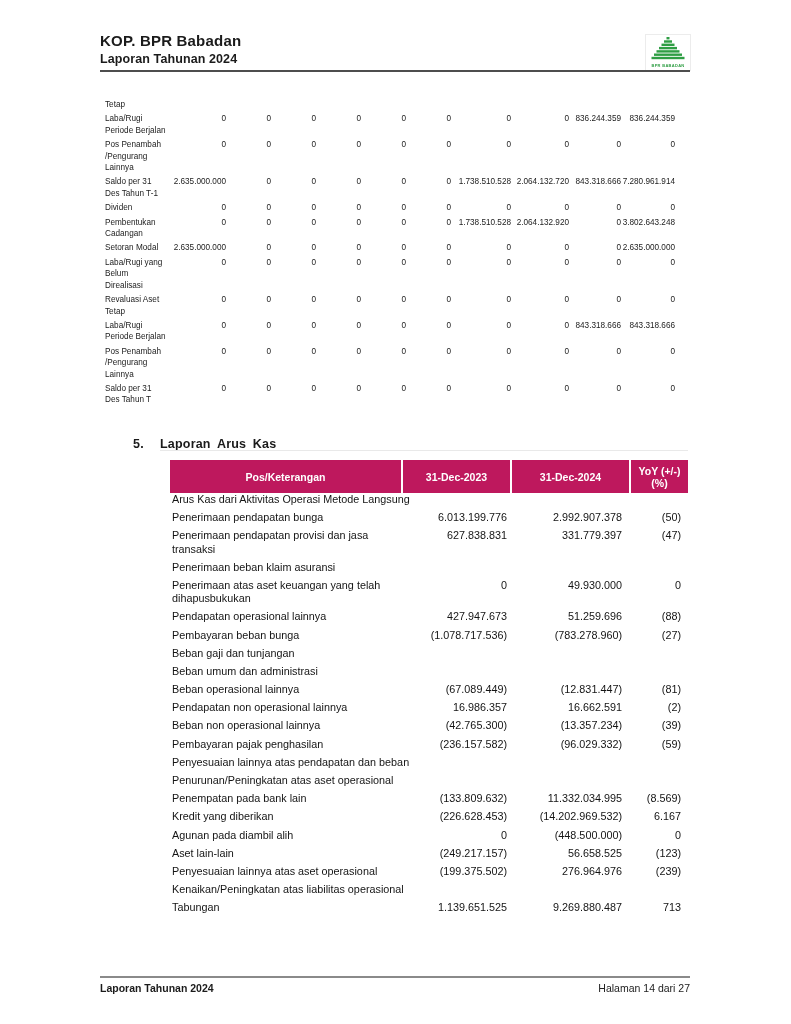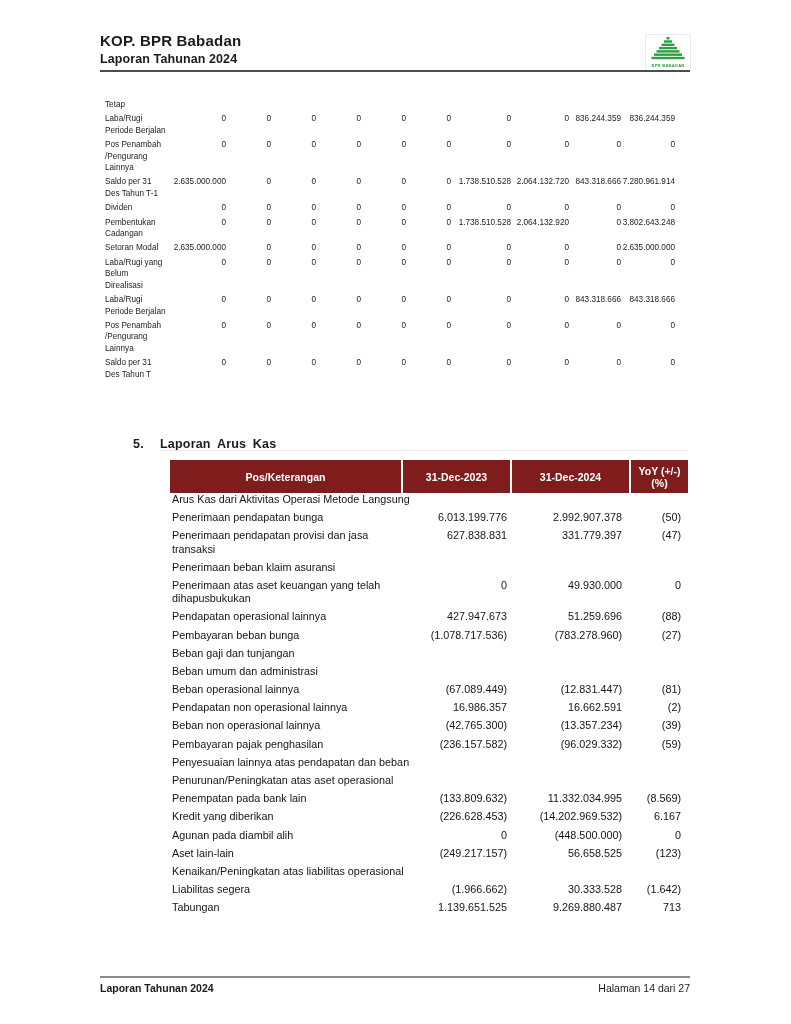--- a/index.html
+++ b/index.html
@@ -21,21 +21,21 @@
   .equity td.eq-label{text-align:left;padding-right:4px;}
   .equity td.eq-num{text-align:right;padding-right:1px;}
   
   .section-heading{position:absolute;left:133px;top:437px;font-size:12.5px;font-weight:bold;letter-spacing:.2px;}
   .section-heading .sec-num{display:inline-block;width:27px;}
   .section-heading .sec-title{word-spacing:3px;}
   .section-rule{position:absolute;left:160px;top:450px;width:528px;height:1px;background:#e9e9e9;}
   
   .cashflow{position:absolute;left:170px;top:460px;width:518px;border-collapse:collapse;table-layout:fixed;}
   .cashflow thead th{
-    background:#7f1d1d;color:#ffffff;font-size:10.5px;font-weight:bold;height:33px;
+    background:#be185d;color:#ffffff;font-size:10.5px;font-weight:bold;height:33px;
     text-align:center;vertical-align:middle;line-height:12px;padding:0 2px;box-sizing:border-box;
   }
   .cashflow thead th.sep{border-right:2px solid #ffffff;}
   .cashflow tbody td{vertical-align:top;font-size:10.8px;line-height:13.2px;padding:2.4px 0 2.6px;color:#141414;}
   .cashflow tbody tr:first-child td{padding-top:0;}
   .cashflow td.cf-label{text-align:left;padding-left:2px;padding-right:4px;}
   .cashflow td.cf-v{text-align:right;}
   .cashflow td.cf-v23{padding-right:4px;}
   .cashflow td.cf-v24{padding-right:8px;}
   .cashflow td.cf-yoy{padding-right:7px;}
@@ -171,20 +171,33 @@
           <td class="eq-num">0</td>
           <td class="eq-num">0</td>
           <td class="eq-num">0</td>
           <td class="eq-num">0</td>
           <td class="eq-num">0</td>
           <td class="eq-num">0</td>
           <td class="eq-num">2.635.000.000</td>
         </tr>
         <tr>
           <td class="eq-label">Laba/Rugi yang Belum Direalisasi</td>
+          <td class="eq-num">0</td>
+          <td class="eq-num">0</td>
+          <td class="eq-num">0</td>
+          <td class="eq-num">0</td>
+          <td class="eq-num">0</td>
+          <td class="eq-num">0</td>
+          <td class="eq-num">0</td>
+          <td class="eq-num">0</td>
+          <td class="eq-num">0</td>
+          <td class="eq-num">0</td>
+        </tr>
+        <tr>
+          <td class="eq-label">Revaluasi Aset Tetap</td>
           <td class="eq-num">0</td>
           <td class="eq-num">0</td>
           <td class="eq-num">0</td>
           <td class="eq-num">0</td>
           <td class="eq-num">0</td>
           <td class="eq-num">0</td>
           <td class="eq-num">0</td>
           <td class="eq-num">0</td>
           <td class="eq-num">0</td>
           <td class="eq-num">0</td>
@@ -342,27 +355,27 @@
           <td class="cf-v cf-v24">(448.500.000)</td>
           <td class="cf-v cf-yoy">0</td>
         </tr>
         <tr>
           <td class="cf-label">Aset lain-lain</td>
           <td class="cf-v cf-v23">(249.217.157)</td>
           <td class="cf-v cf-v24">56.658.525</td>
           <td class="cf-v cf-yoy">(123)</td>
         </tr>
         <tr>
+          <td class="cf-label">Penyesuaian lainnya atas aset operasional</td>
+          <td class="cf-v cf-v23">(199.375.502)</td>
+          <td class="cf-v cf-v24">276.964.976</td>
+          <td class="cf-v cf-yoy">(239)</td>
+        </tr>
+        <tr>
           <td class="cf-label" colspan="4">Kenaikan/Peningkatan atas liabilitas operasional</td>
-        </tr>
-        <tr>
-          <td class="cf-label">Liabilitas segera</td>
-          <td class="cf-v cf-v23">(1.966.662)</td>
-          <td class="cf-v cf-v24">30.333.528</td>
-          <td class="cf-v cf-yoy">(1.642)</td>
         </tr>
         <tr>
           <td class="cf-label">Tabungan</td>
           <td class="cf-v cf-v23">1.139.651.525</td>
           <td class="cf-v cf-v24">9.269.880.487</td>
           <td class="cf-v cf-yoy">713</td>
         </tr>
       </tbody>
   </table>
 

